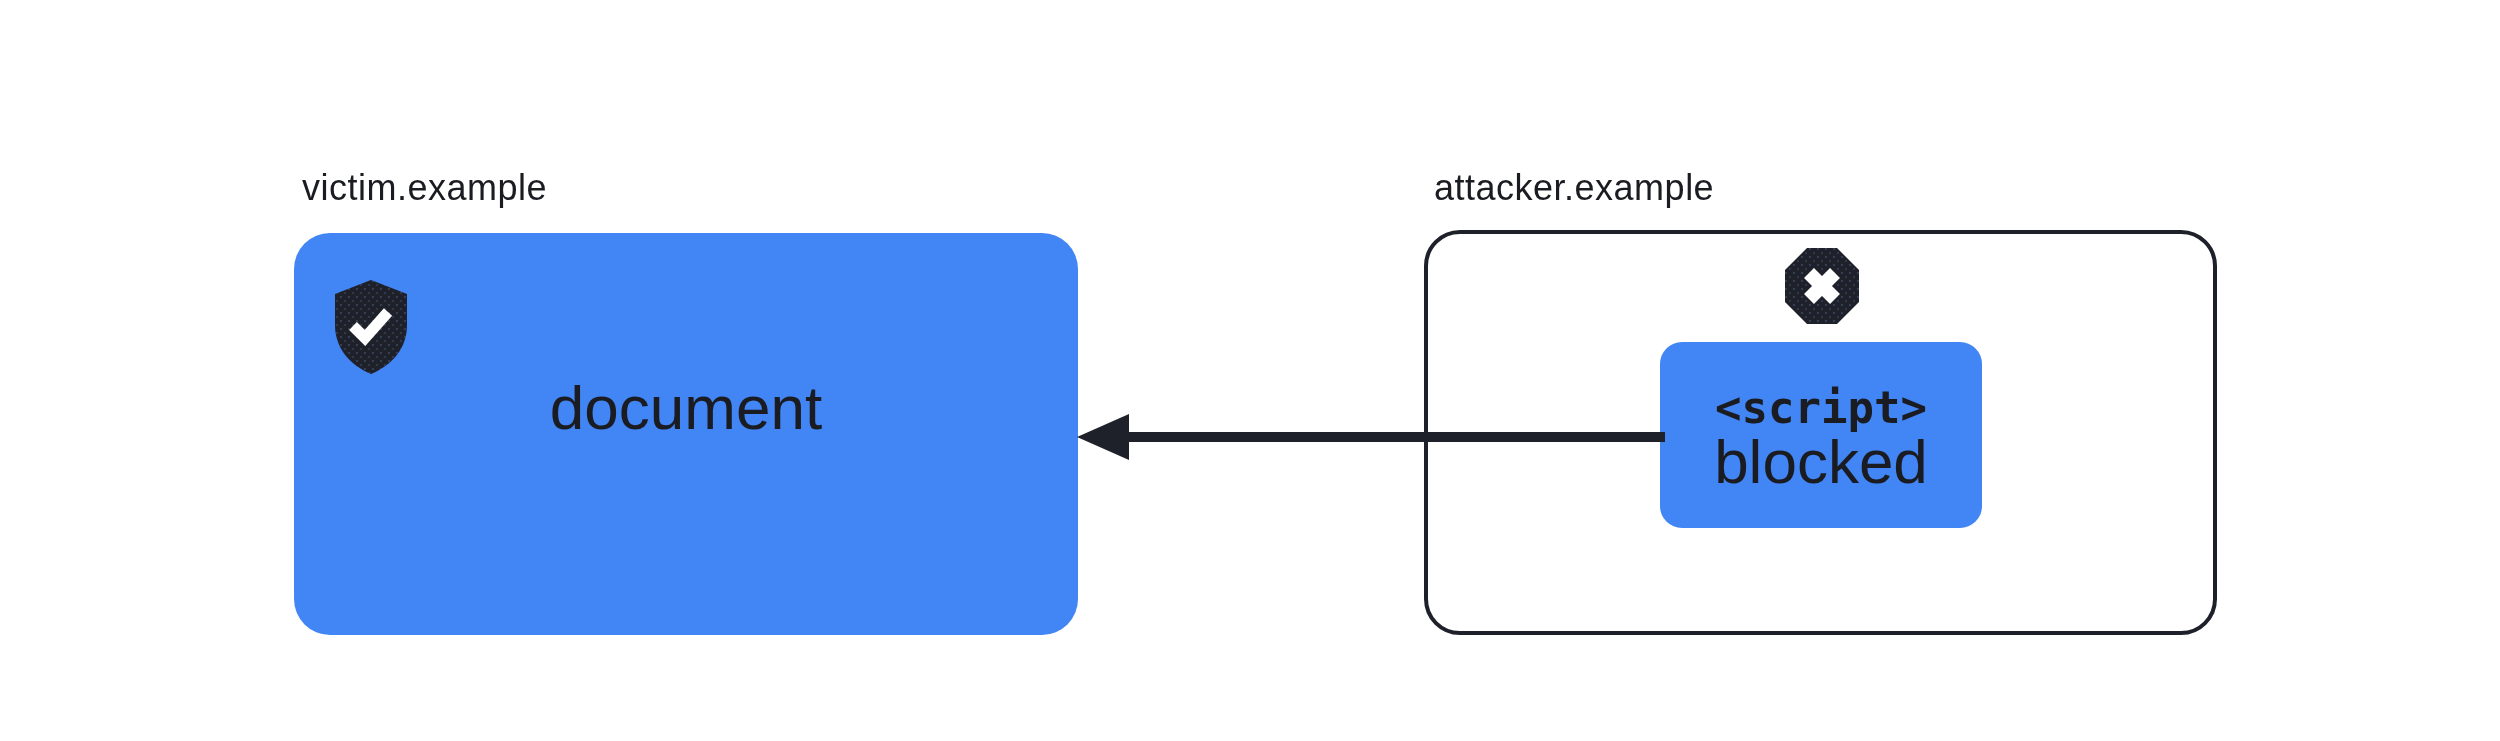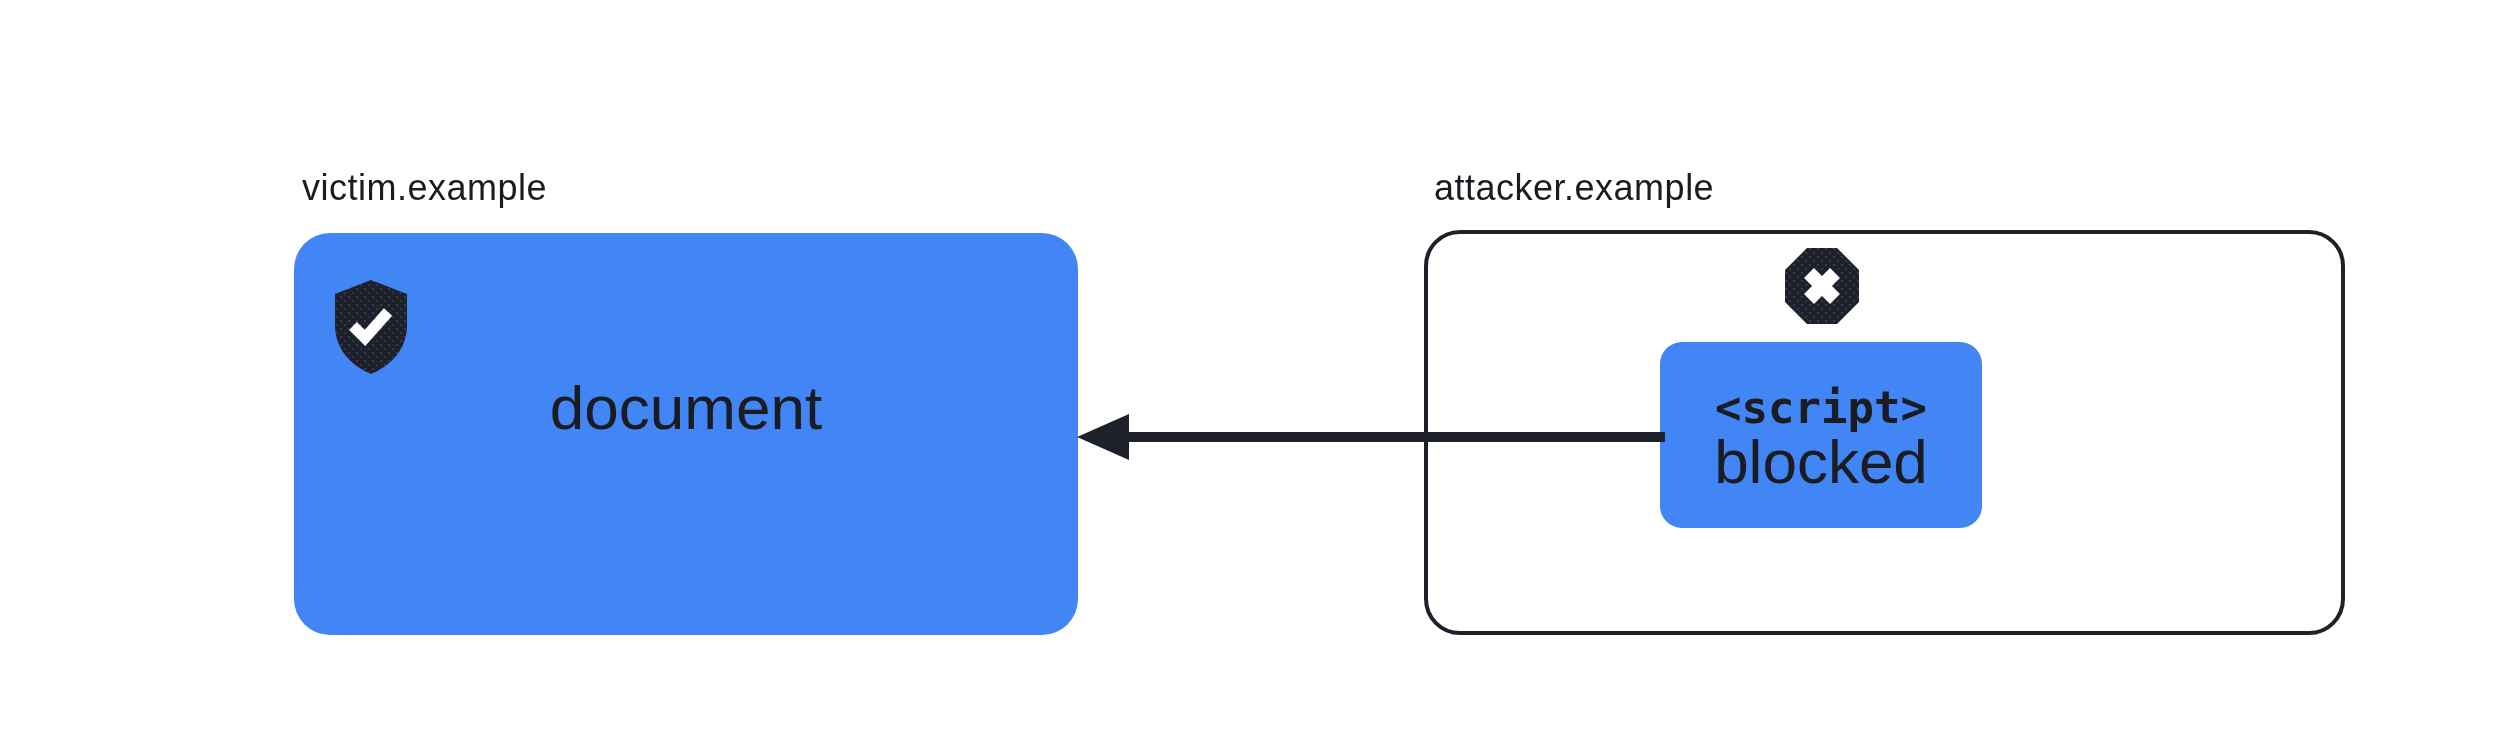--- a/index.html
+++ b/index.html
@@ -62,21 +62,21 @@
     font-weight: 700;
     font-size: 44px;
     line-height: 58px;
     color: var(--text);
     white-space: pre;
   }
 
   .attacker-box {
     position: absolute;
     left: 1424px; top: 230px;
-    width: 921px; height: 405px;
+    width: 793px; height: 405px;
     background: var(--white);
     border: 4px solid var(--dark);
     border-radius: 36px;
   }
   .octagon-icon {
     position: absolute;
     left: 356px; top: 13px;
     width: 76px; height: 78px;
   }
   .script-box {

